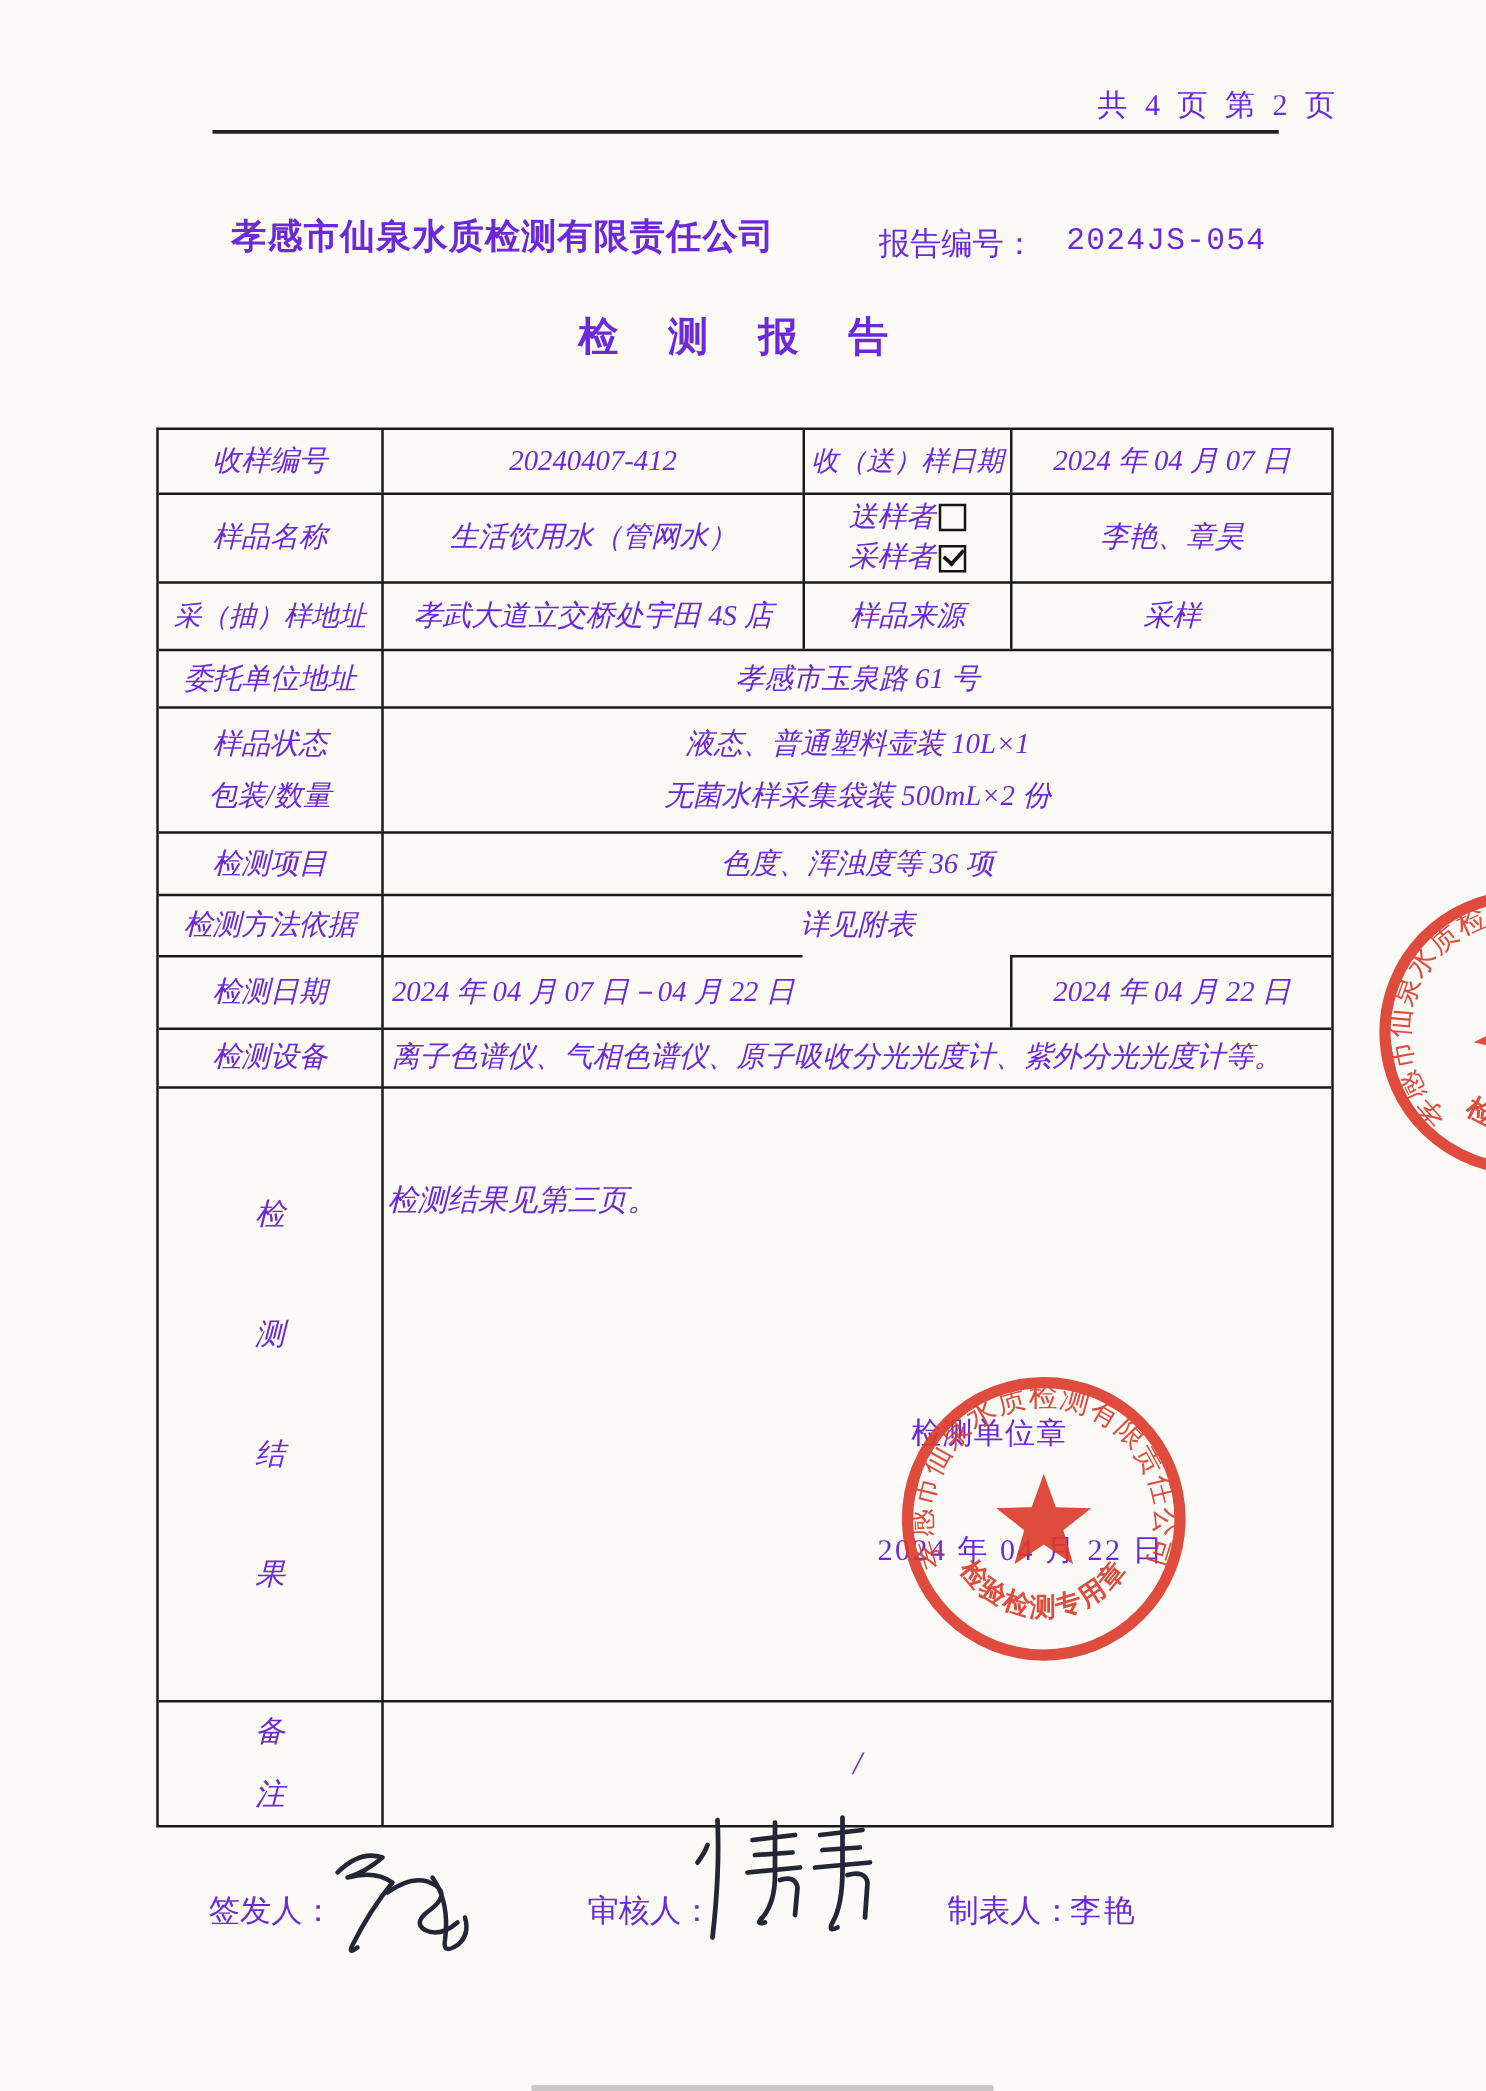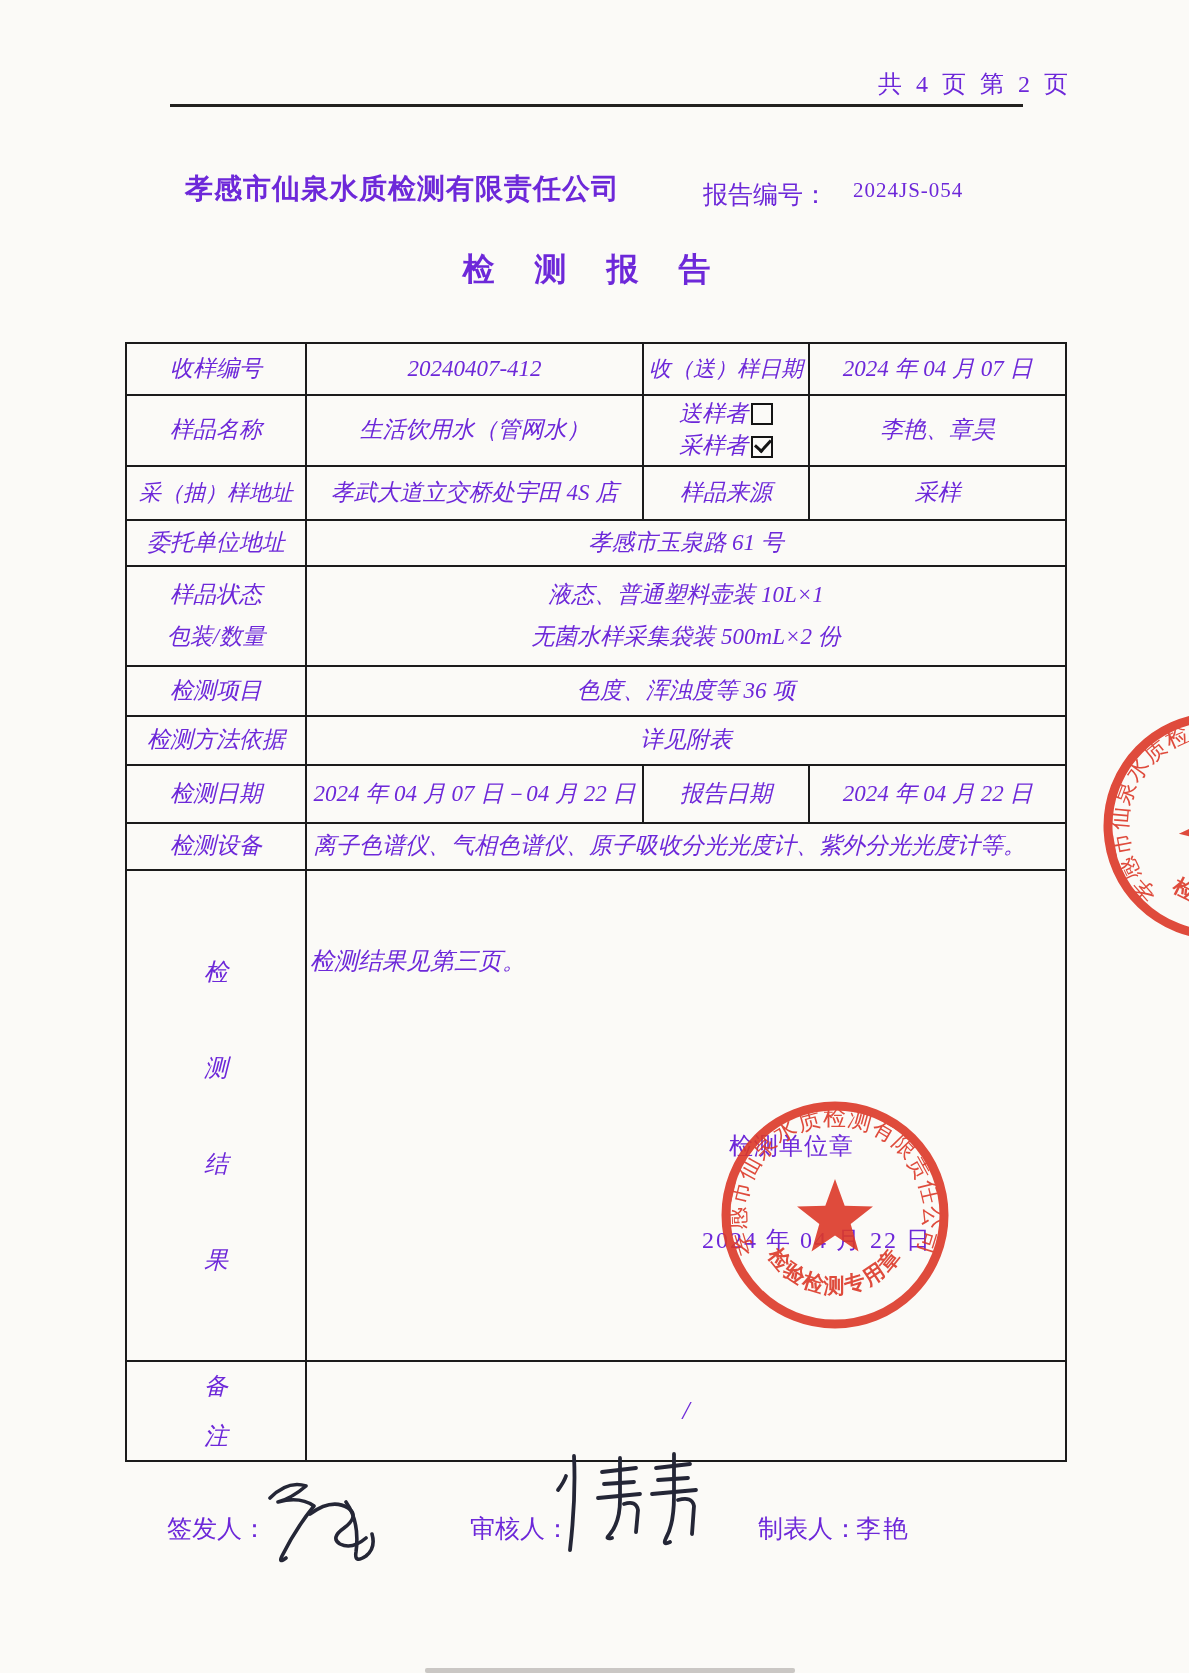--- a/index.html
+++ b/index.html
@@ -8,21 +8,21 @@
     background:#fbfaf7;overflow:hidden;
     font-family:"Liberation Serif","DejaVu Serif",serif;
     color:#6d28d9;
   }
   
   #page-info{position:absolute;left:878px;top:68px;font-size:24px;letter-spacing:4px;}
   #head-rule{position:absolute;left:170px;top:104px;width:853px;height:3px;background:#23211f;}
   #company-line{position:absolute;left:185px;top:170px;width:880px;}
   #company-name{position:absolute;left:0;top:0;font-size:28px;font-weight:600;letter-spacing:1px;}
   #report-no-label{position:absolute;left:518px;top:8px;font-size:25px;}
-  #report-no-value{position:absolute;left:668px;top:8px;font-size:21px;letter-spacing:1px;}
+  #report-no-value{position:absolute;left:668px;top:8px;font-size:25px;letter-spacing:1px;font-family:Liberation Mono, monospace;}
   #doc-title{position:absolute;left:0;top:248px;width:1189px;text-align:center;
     font-size:32px;font-weight:700;letter-spacing:16px;}
   
   #report-table{
     position:absolute;left:125px;top:342px;width:938px;
     border:2px solid #1b1b1b;
     display:grid;
     grid-template-columns:178px 337px 166px 257px;
     grid-template-rows:50px 71px 54px 46px 100px 50px 49px 58px 47px 491px 100px;
   }
@@ -117,21 +117,20 @@
     </div>
 
     <div class="cell bt" style="grid-row:6;grid-column:1">检测项目</div>
     <div class="cell bl bt" style="grid-row:6;grid-column:2/5">色度、浑浊度等 36 项</div>
 
     <div class="cell bl bt" style="grid-row:7;grid-column:2/5">详见附表</div>
     <div class="cell bt" style="grid-row:7;grid-column:1">检测方法依据</div>
 
     <div class="cell bt" style="grid-row:8;grid-column:1">检测日期</div>
     <div class="cell bl bt" style="grid-row:8;grid-column:2">2024 年 04 月 07 日－04 月 22 日</div>
-    <div class="cell bl bt" style="grid-row:8;grid-column:3">报告日期</div>
     <div class="cell bl bt" style="grid-row:8;grid-column:4">2024 年 04 月 22 日</div>
 
     <div class="cell bt" style="grid-row:9;grid-column:1">检测设备</div>
     <div class="cell bl bt leftalign" style="grid-row:9;grid-column:2/5;font-size:23px">离子色谱仪、气相色谱仪、原子吸收分光光度计、紫外分光光度计等。</div>
 
     <div class="cell bt vlabel" style="grid-row:10;grid-column:1;gap:66px">
       <span>检</span>
       <span>测</span>
       <span>结</span>
       <span>果</span>

